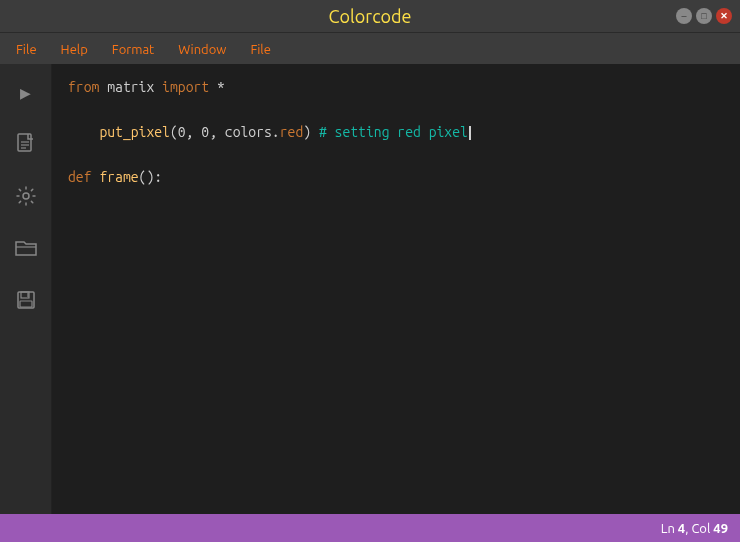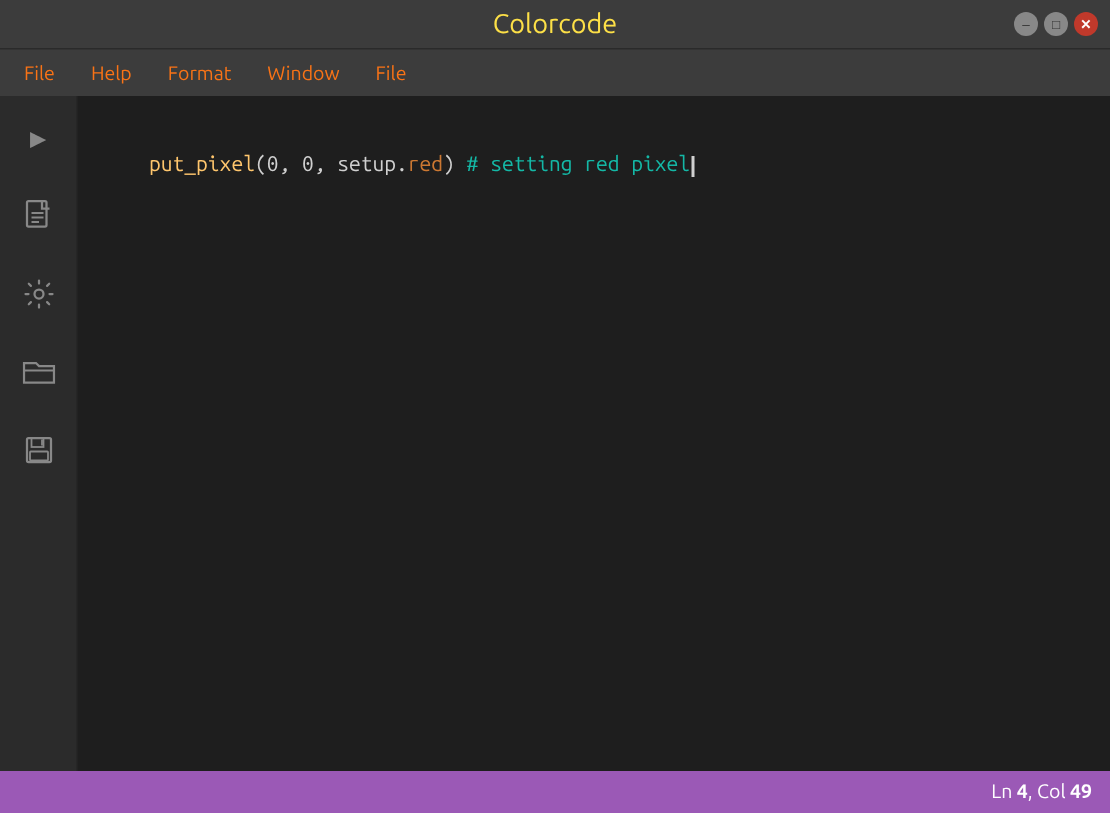--- a/index.html
+++ b/index.html
@@ -211,28 +211,30 @@
         <rect x="2" y="2" width="16" height="16" rx="1" stroke="#888" stroke-width="1.5" fill="none"></rect>
         <rect x="5" y="2" width="8" height="6" stroke="#888" stroke-width="1.2" fill="none"></rect>
         <rect x="4" y="11" width="12" height="6" rx="0.5" stroke="#888" stroke-width="1.2" fill="none"></rect>
         <line x1="12" y1="3" x2="12" y2="7" stroke="#888" stroke-width="1.2"></line>
       </svg>
     </div>
   </div>
 
   <div id="editor">
 
+    <div class="code-line"><span class="kw">from</span><span class="pl"> matrix </span><span class="kw">import</span><span class="pl"> *</span></div>
 
     <div class="code-line">&nbsp;</div>
 
 
-    <div class="code-line"><span class="pl">    </span><span class="fn">put_pixel</span><span class="pl">(0, 0, setup.</span><span class="kw">red</span><span class="pl">)</span><span class="pl"> </span><span class="cm"># setting red pixel</span><span class="cursor-block"></span></div>
+    <div class="code-line"><span class="pl">    </span><span class="fn">put_pixel</span><span class="pl">(0, 0, colors.</span><span class="kw">red</span><span class="pl">)</span><span class="pl"> </span><span class="cm"># setting red pixel</span><span class="cursor-block"></span></div>
 
     <div class="code-line">&nbsp;</div>
 
+    <div class="code-line"><span class="kw">def</span><span class="pl"> </span><span class="fn">frame</span><span class="pl">():</span></div>
 
   </div>
 </div>
 
 <div id="status-bar">
   <span id="status-text">
     <span>Ln</span>
     <span> </span><strong>4</strong>,
     <span>Col</span>
     <strong>49</strong>

